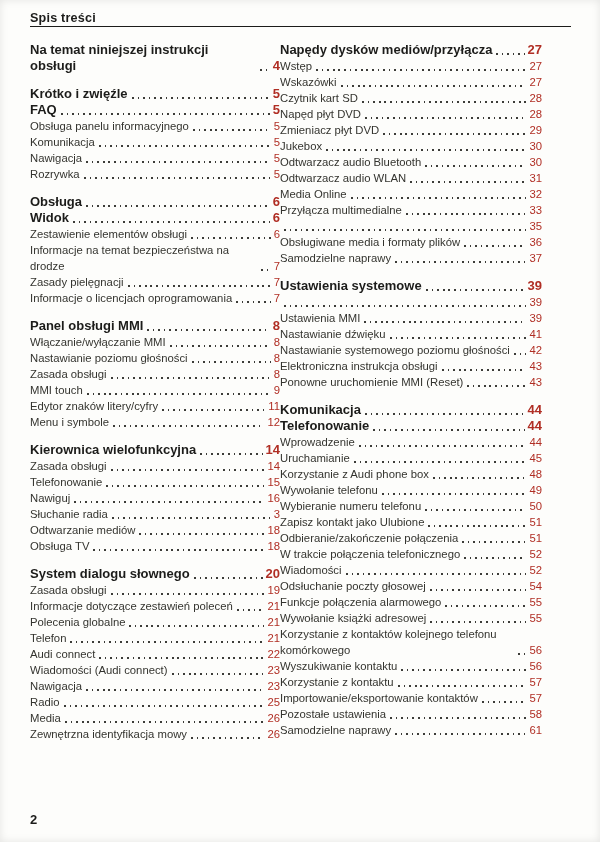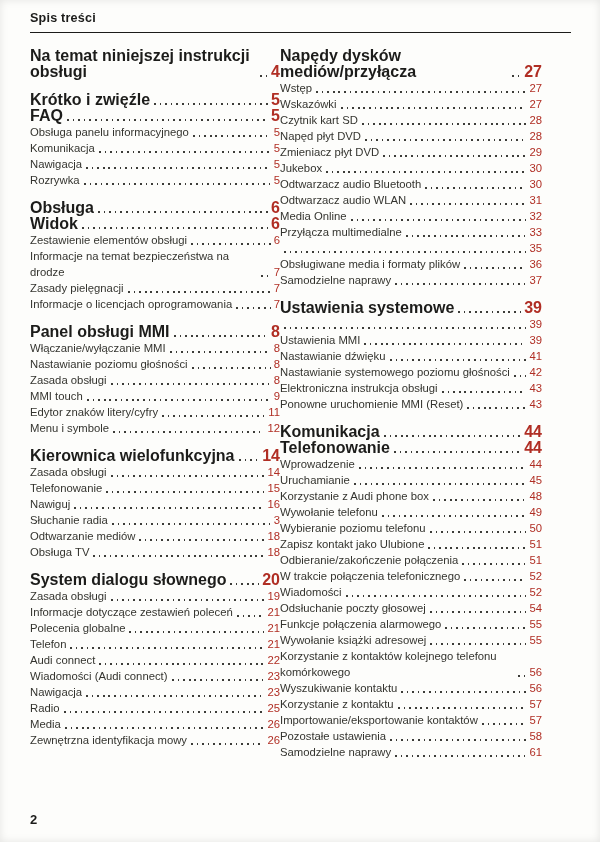--- a/index.html
+++ b/index.html
@@ -15,36 +15,36 @@
   body { font-family:"Liberation Sans","DejaVu Sans",sans-serif; }
   .page {
     width:600px; height:842px; margin:0 auto; background:var(--background);
     position:relative; overflow:hidden;
     padding:11px 0 0 30px;
     box-shadow:inset 0 0 8px rgba(0,0,0,.10);
   }
   .page-header {
     margin-right:29px;
     border-bottom:1.6px solid var(--rule);
-    padding-bottom:7px;
+    padding-bottom:1px;
   }
   .page-title {
     font-size:12.6px; font-weight:700; color:var(--heading-text); letter-spacing:.2px;
   }
   .columns { display:flex; margin-top:15px; }
   .col { min-width:0; }
   .col-left  { width:250px; }
   .col-right { width:262px; }
   .section { margin-bottom:12px; }
   .entry {
     display:flex; align-items:flex-end;
     font-size:11.3px; line-height:16px; color:var(--body-text);
   }
   .entry .t { min-width:0; }
-  .entry.heading { font-weight:700; color:var(--heading-text); font-size:16px; }
+  .entry.heading { font-weight:700; color:var(--heading-text); font-size:13px; }
   .leader {
     flex:1 1 10px; min-width:8px; height:1.8px; margin:0 3px 3px 4px;
     background-image:repeating-linear-gradient(to right, var(--dots) 0 1.7px, transparent 1.7px 5.6px);
   }
   .pg { color:var(--page-number); flex:0 0 auto; }
   .entry.heading .pg { font-weight:700; }
   .page-footer {
     position:absolute; left:30px; bottom:15px;
     font-size:13px; font-weight:700; color:var(--heading-text);
   }
@@ -396,21 +396,21 @@
             <span class="t">Korzystanie z Audi phone box</span>
             <span class="leader"></span>
             <span class="pg">48</span>
           </div>
           <div class="entry">
             <span class="t">Wywołanie telefonu</span>
             <span class="leader"></span>
             <span class="pg">49</span>
           </div>
           <div class="entry">
-            <span class="t">Wybieranie poziomu telefonu</span>
+            <span class="t">Wybieranie numeru telefonu</span>
             <span class="leader"></span>
             <span class="pg">50</span>
           </div>
           <div class="entry">
             <span class="t">Zapisz kontakt jako Ulubione</span>
             <span class="leader"></span>
             <span class="pg">51</span>
           </div>
           <div class="entry">
             <span class="t">Odbieranie/zakończenie połączenia</span>

